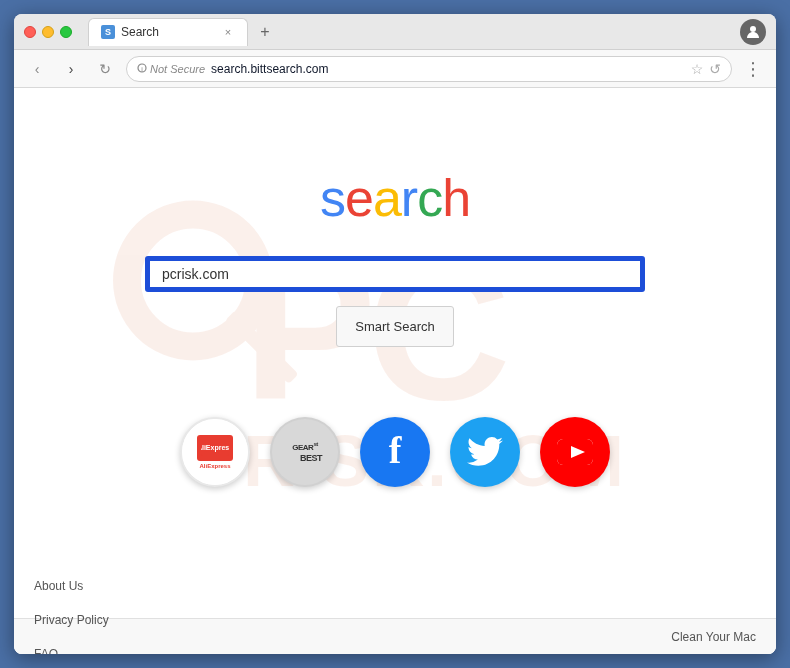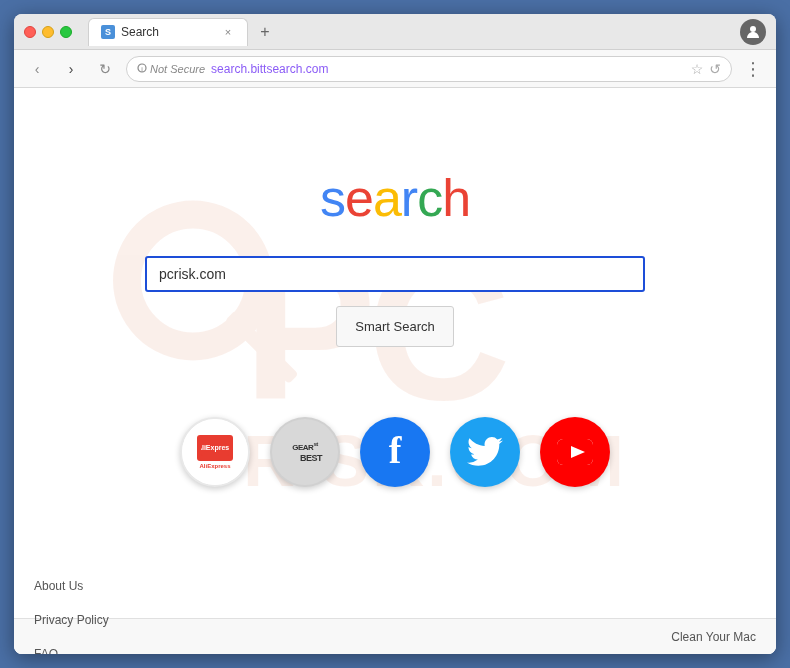--- a/index.html
+++ b/index.html
@@ -164,21 +164,21 @@
     .security-icon {
       color: #888;
       font-size: 11px;
       display: flex;
       align-items: center;
       gap: 3px;
     }
 
     .address-text {
       font-size: 12px;
-      color: #8b5cf6;
+      color: #0f172a;
     }
 
     .address-actions {
       margin-left: auto;
       display: flex;
       gap: 6px;
     }
 
     .addr-icon {
       color: #aaa;
@@ -247,21 +247,21 @@
       display: flex;
       flex-direction: column;
       align-items: center;
       gap: 14px;
       width: 500px;
     }
 
     .search-input {
       width: 100%;
       height: 36px;
-      border: 2px solid #1d4ed8;
+      border: 5px solid #1d4ed8;
       border-radius: 3px;
       padding: 0 12px;
       font-size: 14px;
       color: #333;
       outline: none;
     }
 
     .smart-search-btn {
       background: #f8f8f8;
       border: 1px solid #d0d0d0;

